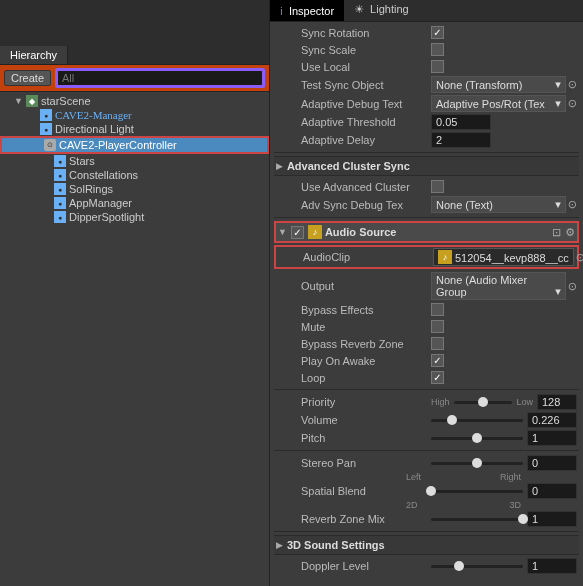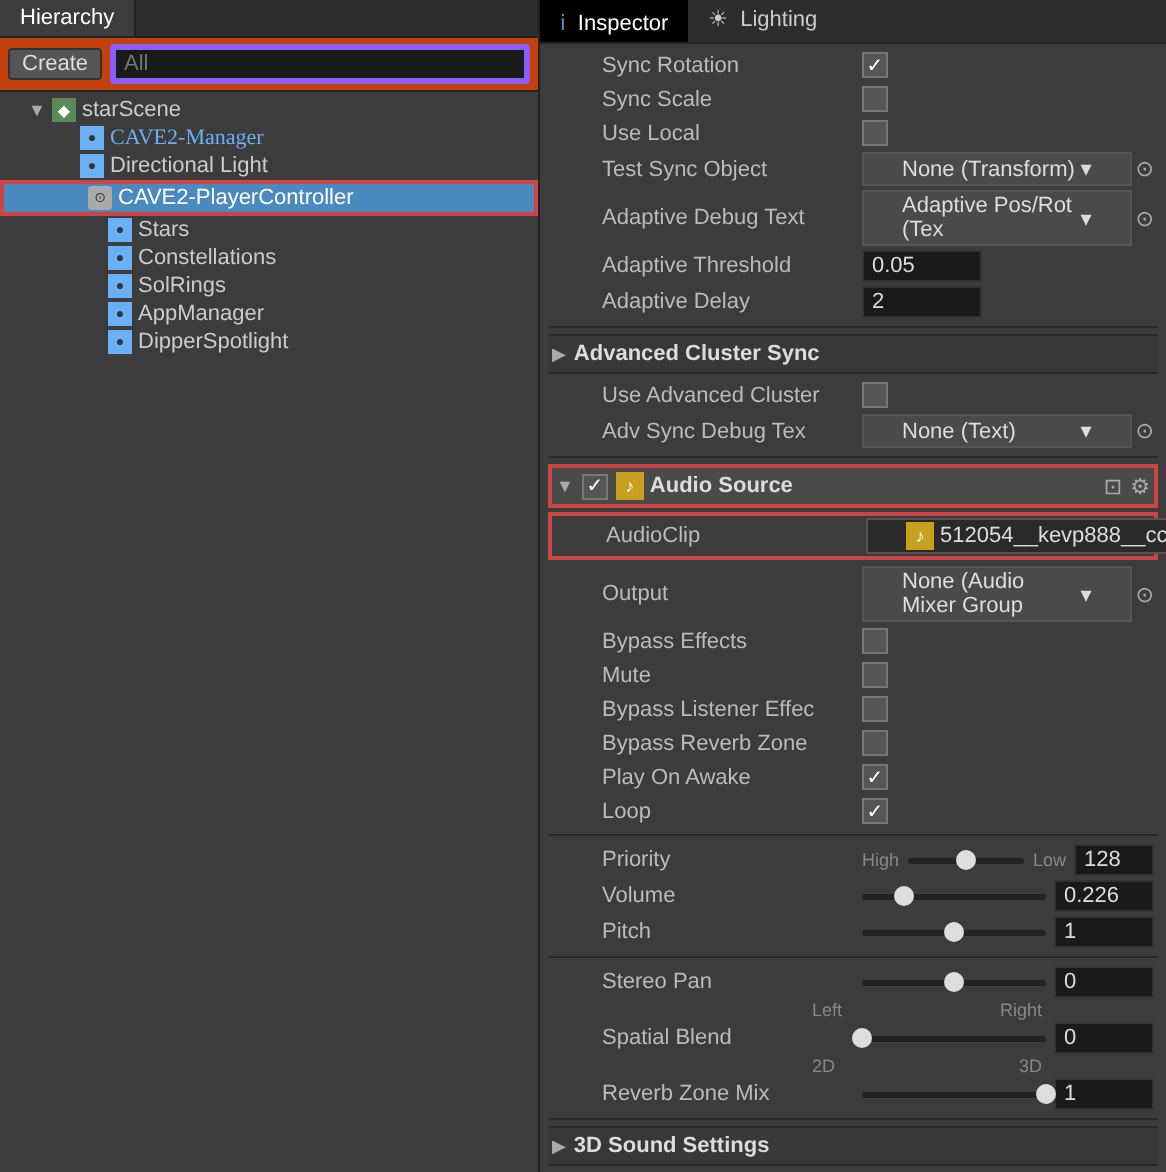--- a/index.html
+++ b/index.html
@@ -29,20 +29,21 @@
       border-bottom: 1px solid #222;
     }
 
     .tab {
       padding: 3px 10px;
       font-size: 11px;
       color: #ccc;
       cursor: pointer;
       background: #3c3c3c;
       border-right: 1px solid #222;
+      margin-top: 46px;
     }
     .tab.active {
       background: #3c3c3c;
       color: #fff;
     }
 
     .toolbar {
       display: flex;
       align-items: center;
       padding: 3px 4px;
@@ -169,24 +170,24 @@
     .checkbox.checked::after {
       content: '✓';
       font-size: 10px;
       color: #fff;
     }
 
     .dropdown-field {
       background: #4a4a4a;
       border: 1px solid #555;
       color: #ddd;
-      padding: 1px 19px;
-      font-size: 11px;
-      display: flex;
-      align-items: center;
+      padding: 1px 4px;
+      font-size: 11px;
+      display: flex;
+      align-items: flex-end;
       justify-content: space-between;
       cursor: pointer;
       flex: 1;
     }
 
     .text-field {
       background: #1a1a1a;
       border: 1px solid #333;
       color: #ddd;
       padding: 1px 4px;
@@ -527,24 +528,20 @@
     <div class="prop-row">
       <span class="prop-label">Bypass Effects</span>
       <div class="checkbox"></div>
     </div>
 
     <div class="prop-row">
       <span class="prop-label">Mute</span>
       <div class="checkbox"></div>
     </div>
 
-    <div class="prop-row">
-      <span class="prop-label">Bypass Listener Effec</span>
-      <div class="checkbox"></div>
-    </div>
 
     <div class="prop-row">
       <span class="prop-label">Bypass Reverb Zone</span>
       <div class="checkbox"></div>
     </div>
 
     <div class="prop-row">
       <span class="prop-label">Play On Awake</span>
       <div class="checkbox checked"></div>
     </div>

